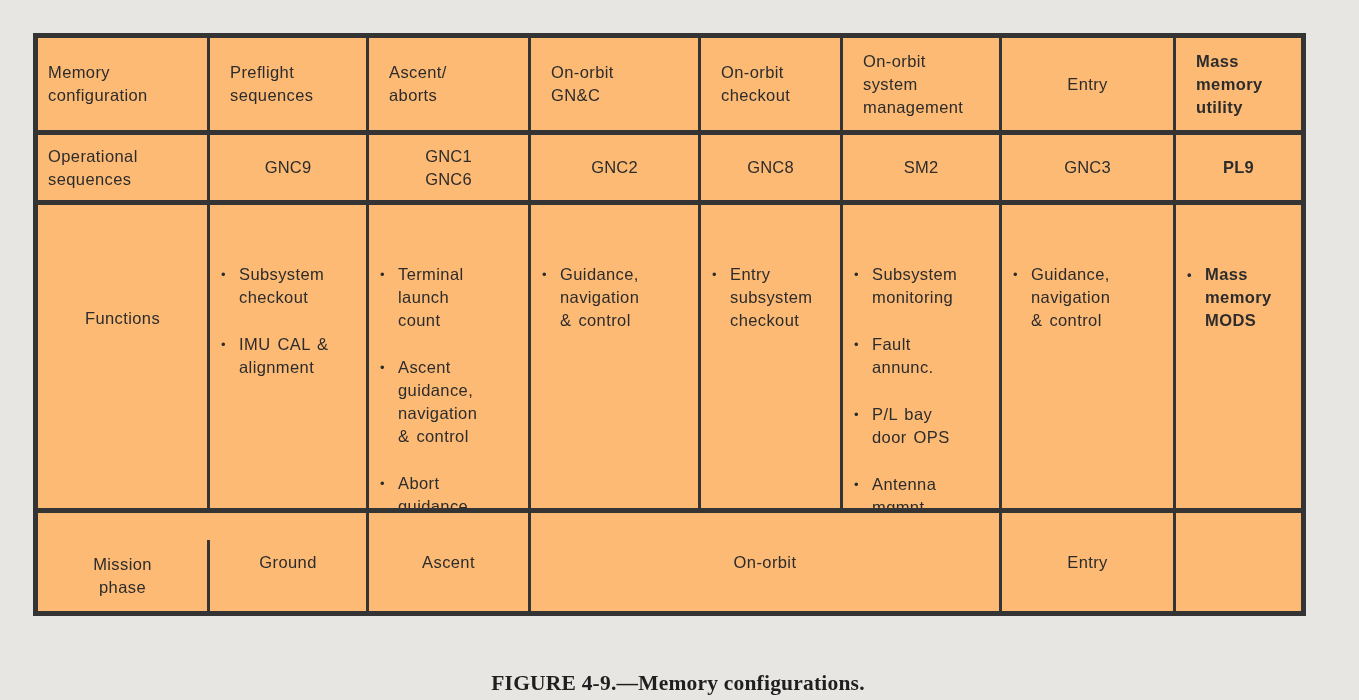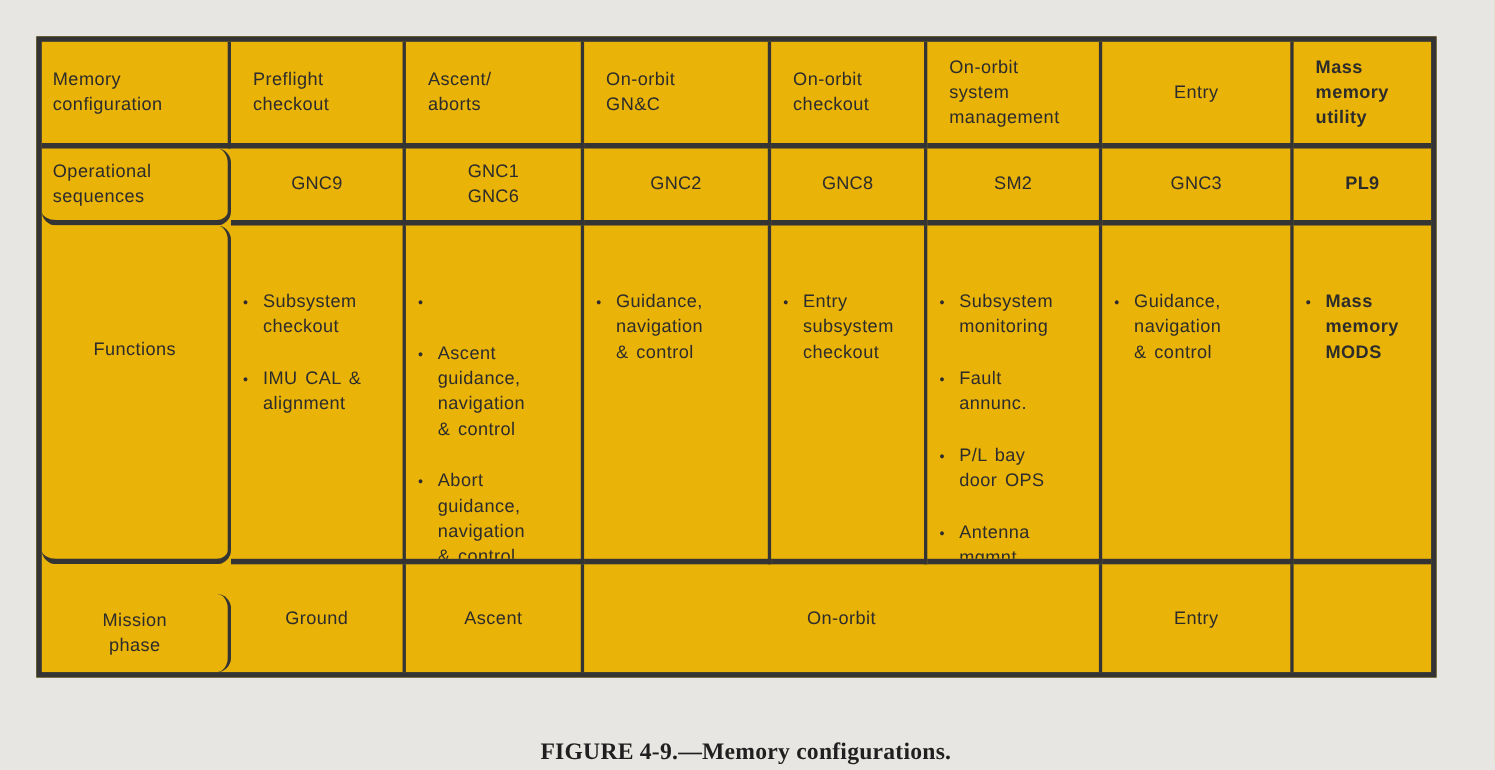--- a/index.html
+++ b/index.html
@@ -11,21 +11,21 @@
     overflow: hidden;
   }
   .page { position: relative; width: 1359px; height: 700px; }
 
   .memtable {
     position: absolute; left: 33px; top: 33px;
     display: grid;
     grid-template-columns: 172px 159px 162px 170px 142px 159px 174px 125px;
     grid-template-rows: 97px 70px 308px 98px;
     border: 5px solid #343434;
-    background: #eab308;
+    background: #fdba74;
   }
 
   .cell {
     box-sizing: border-box;
     border-right: 3px solid #343434;
     border-bottom: 5px solid #343434;
     white-space: pre-line;
     font-size: 16.5px;
     line-height: 23px;
     letter-spacing: 0.4px;
@@ -34,21 +34,21 @@
   }
   .lastcol { border-right: none; font-weight: bold; }
   .lastrow { border-bottom: none; }
 
   
   .hdr { display: flex; align-items: center; padding-left: 20px; }
   .hdr-corner { padding-left: 10px; }
   .hdr-center { justify-content: center; padding-left: 0; text-align: center; }
 
   
-  .rowlab { display: flex; align-items: center; padding-left: 10px; border-radius: 13px; }
+  .rowlab { display: flex; align-items: center; padding-left: 10px; }
   .rowlab-fn { align-items: flex-start; justify-content: center; padding: 102px 0 0 0; text-align: center; }
   .rowlab-mp { justify-content: center; padding-left: 0; text-align: center; margin-top: 27px; }
 
   
   .seq {
     display: flex; align-items: center; justify-content: center;
     text-align: center; letter-spacing: 0.2px;
   }
 
   
@@ -76,21 +76,21 @@
 </head>
 <body>
 
 <div class="page">
 
   <div class="memtable">
 
     <div class="cell hdr hdr-corner">Memory
 configuration</div>
     <div class="cell hdr">Preflight
-checkout</div>
+sequences</div>
     <div class="cell hdr">Ascent/
 aborts</div>
     <div class="cell hdr">On-orbit
 GN&amp;C</div>
     <div class="cell hdr">On-orbit
 checkout</div>
     <div class="cell hdr">On-orbit
 system
 management</div>
     <div class="cell hdr hdr-center">Entry</div>
@@ -115,21 +115,23 @@
       <ul>
         <li><span class="blt">•</span><span class="fn-txt">Subsystem
 checkout</span></li>
         <li><span class="blt">•</span><span class="fn-txt">IMU CAL &amp;
 alignment</span></li>
       </ul>
     </div>
 
     <div class="cell fns">
       <ul>
-        <li><span class="blt">•</span></li>
+        <li><span class="blt">•</span><span class="fn-txt">Terminal
+launch
+count</span></li>
         <li><span class="blt">•</span><span class="fn-txt">Ascent
 guidance,
 navigation
 &amp; control</span></li>
         <li><span class="blt">•</span><span class="fn-txt">Abort
 guidance,
 navigation
 &amp; control</span></li>
       </ul>
     </div>

